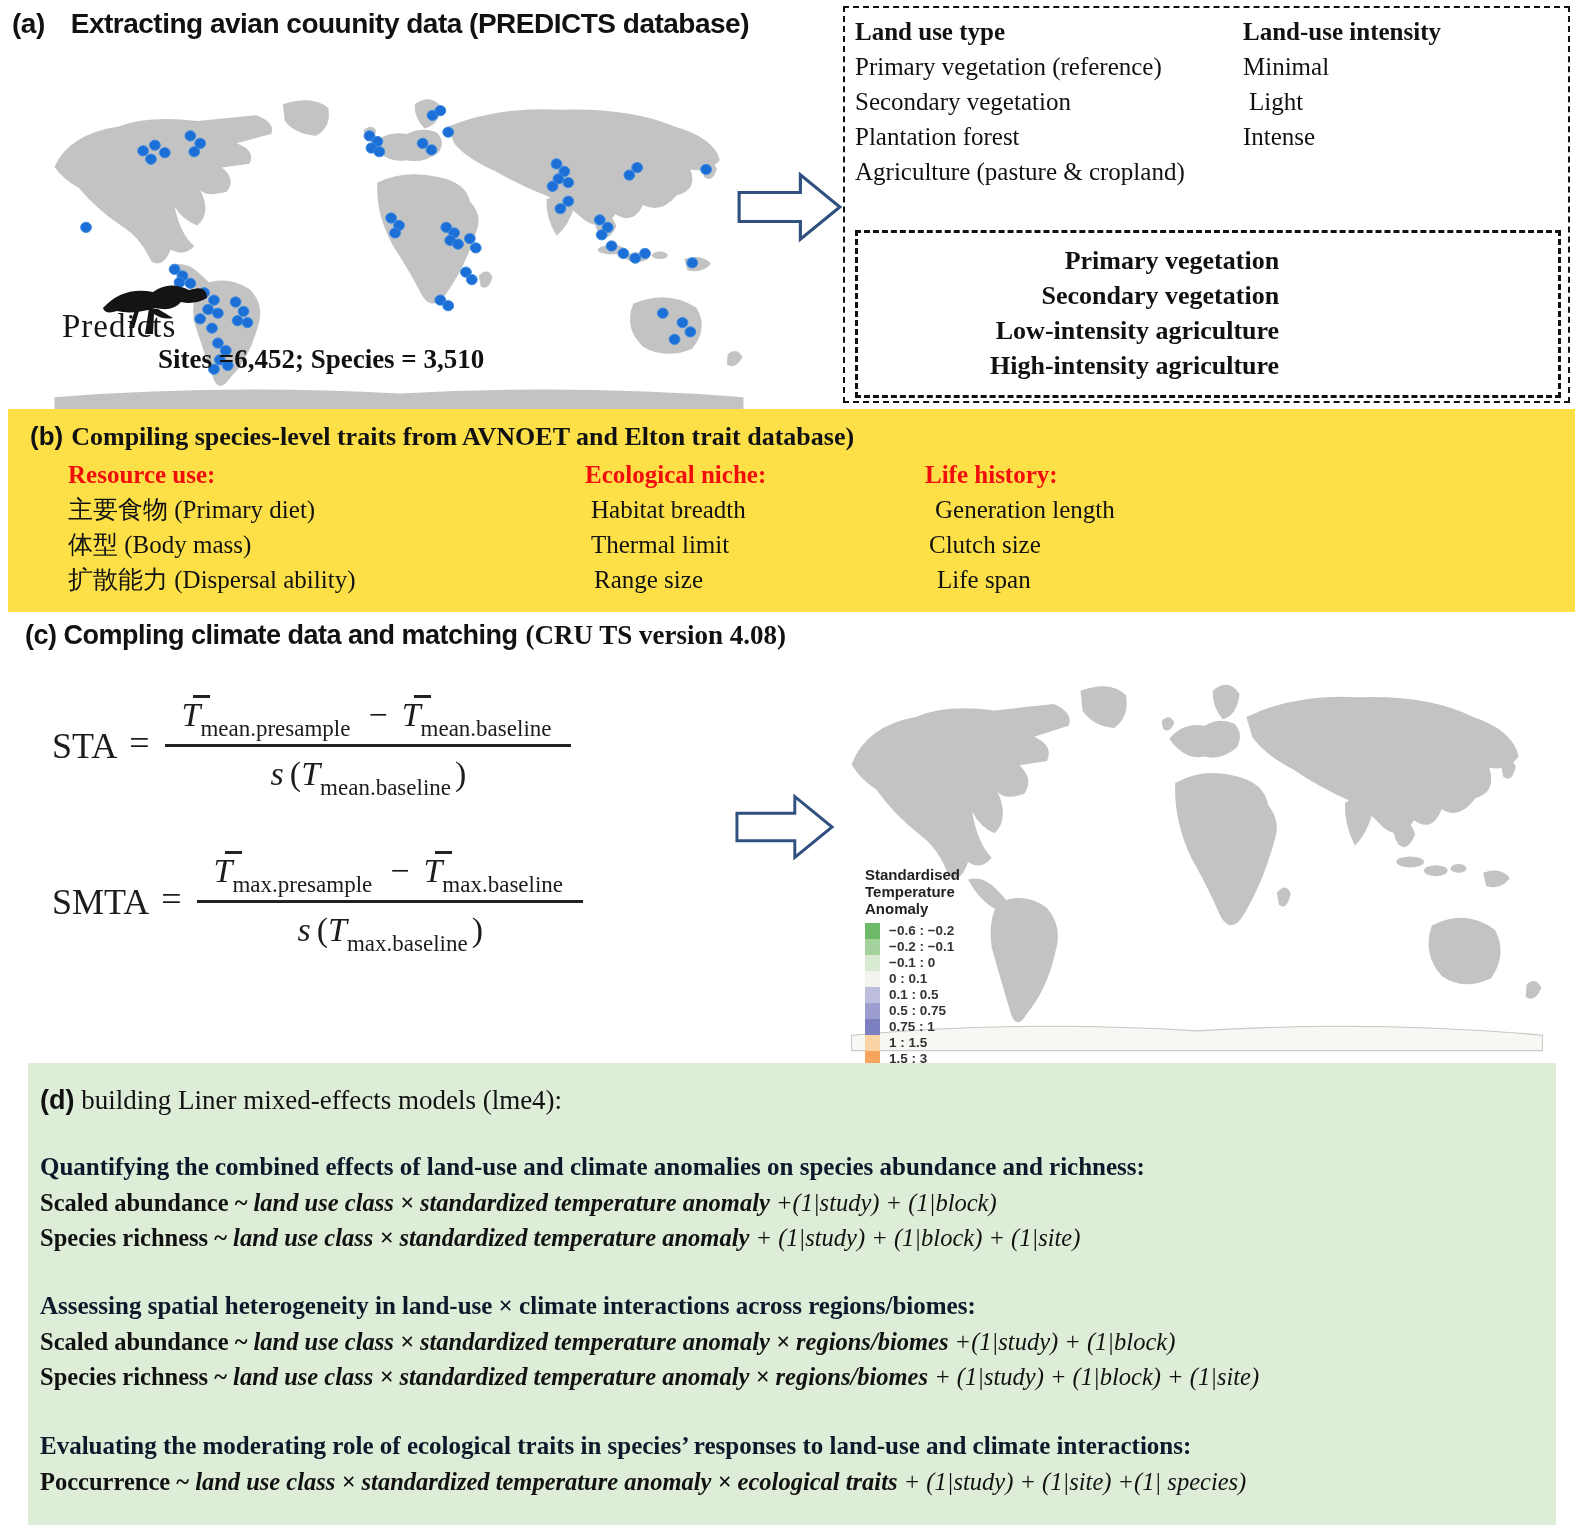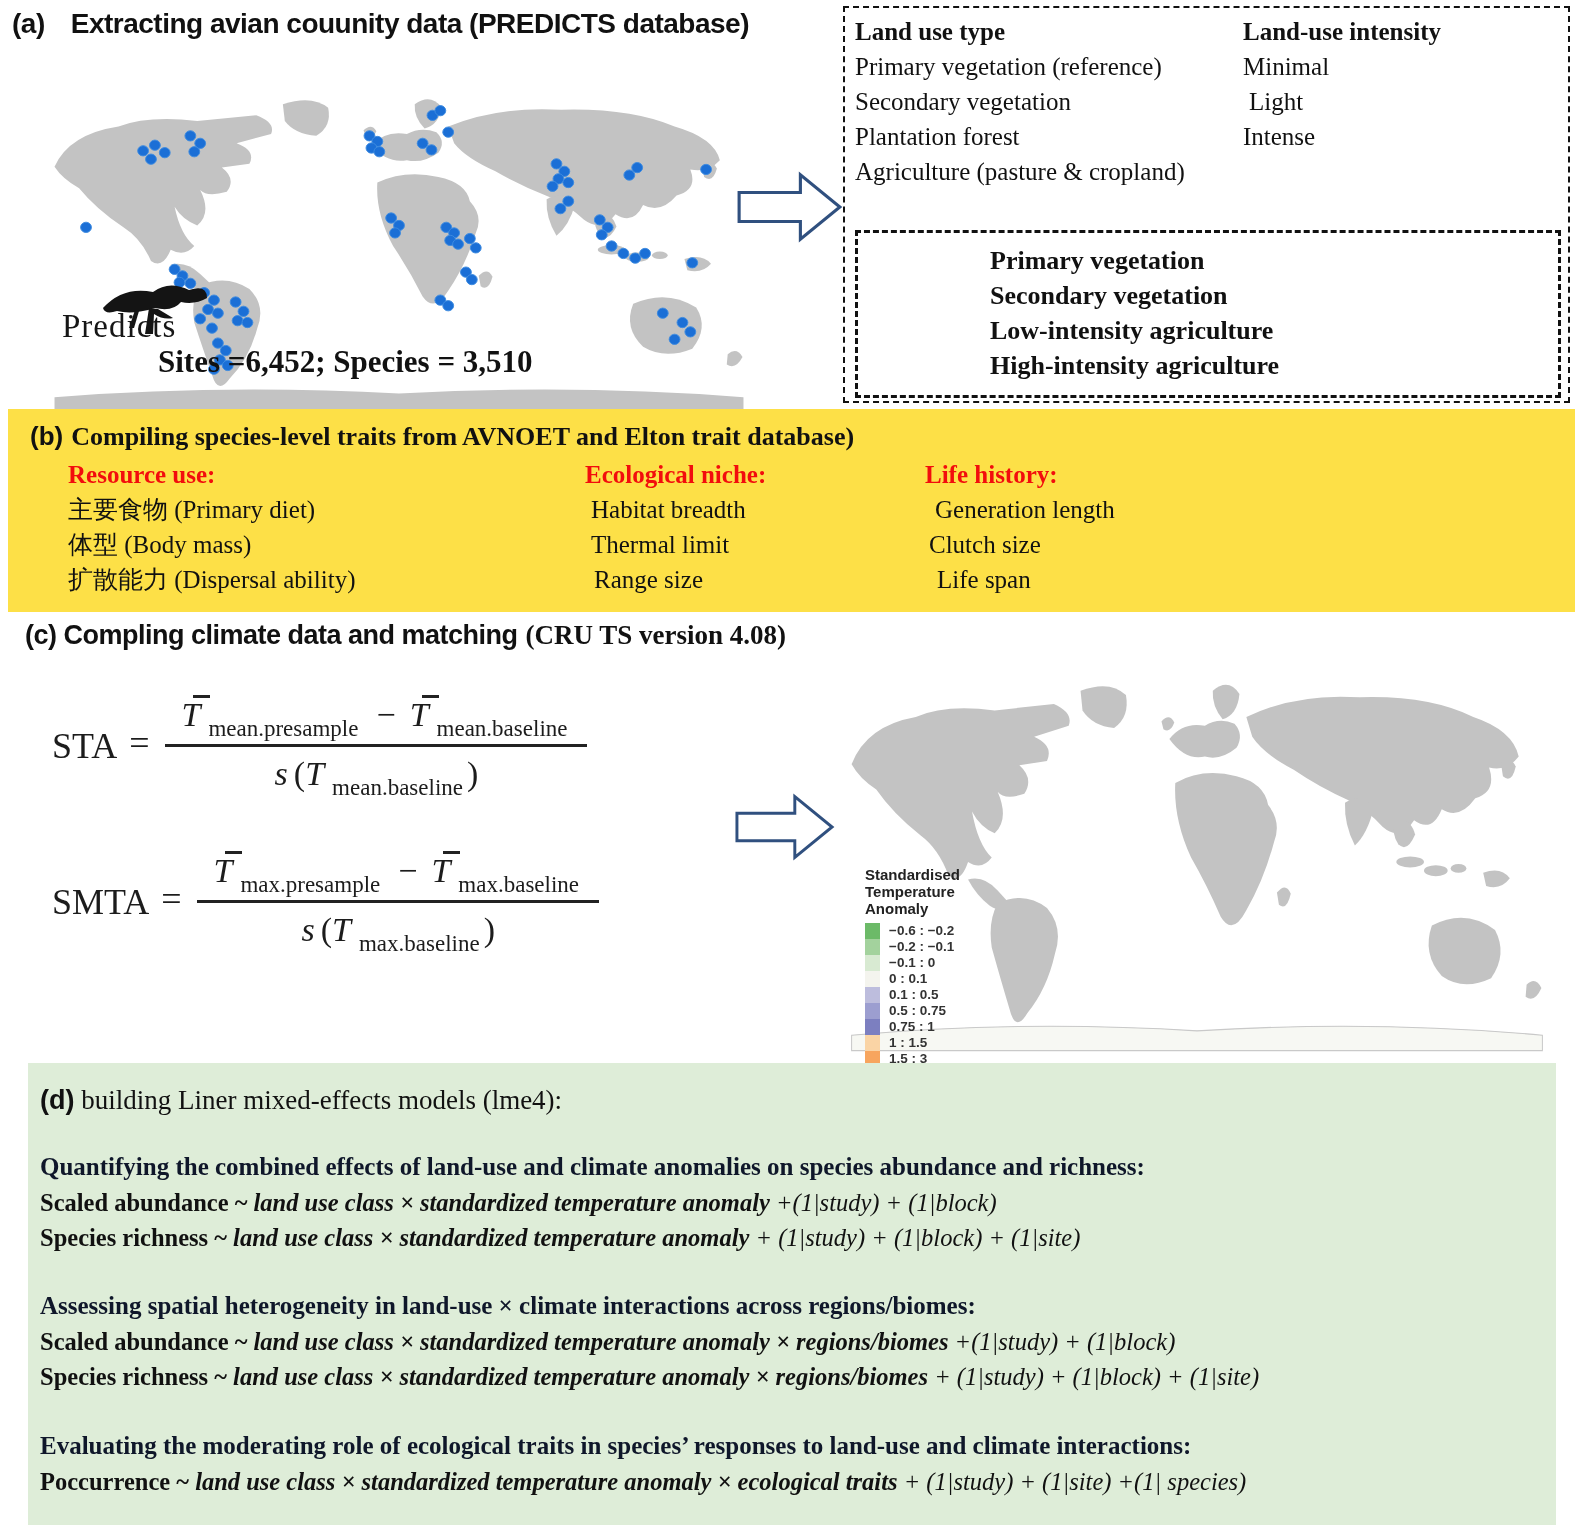--- a/index.html
+++ b/index.html
@@ -8,29 +8,29 @@
   .abs{position:absolute;}
   .sans{font-family:"Liberation Sans","DejaVu Sans",sans-serif;}
   .serif{font-family:"Liberation Serif","DejaVu Serif",serif;}
 
   
   .a-title{left:12px;top:8px;font-size:28px;font-weight:bold;letter-spacing:-0.5px;white-space:nowrap;}
   .a-title .lbl{margin-right:26px;}
   .a-map{left:25px;top:78px;}
   .logo-tree{left:95px;top:278px;}
   .logo-text{left:62px;top:308px;font-size:33px;color:#161616;letter-spacing:1px;}
-  .a-stats{left:158px;top:344px;font-size:31px;font-weight:bold;white-space:nowrap;}
+  .a-stats{left:158px;top:344px;font-size:27px;font-weight:bold;white-space:nowrap;}
   .a-arrow{left:736px;top:168px;}
   .lu-box{left:843px;top:6px;width:727px;height:397px;border:2px dashed #111;box-sizing:border-box;}
   .lu-table{position:absolute;left:10px;top:6px;font-size:25px;line-height:35px;}
   .lu-row{display:flex;white-space:nowrap;}
   .lu-c1{width:388px;}
   .lu-head{font-weight:bold;}
   .class-box{left:855px;top:230px;width:706px;height:168px;border:3px dashed #111;box-sizing:border-box;}
-  .class-list{position:absolute;left:132px;top:10px;font-size:26px;font-weight:bold;line-height:35px;white-space:nowrap;}
+  .class-list{position:absolute;left:132px;top:10px;font-size:26px;font-weight:bold;line-height:35px;white-space:nowrap;text-align:right;}
 
   
   .panel-b{left:8px;top:409px;width:1567px;height:203px;background:#fde047;}
   .b-title{position:absolute;left:22px;top:12px;font-size:26px;white-space:nowrap;}
   .b-title .lbl{font-family:"Liberation Sans","DejaVu Sans",sans-serif;font-weight:bold;margin-right:8px;}
   .b-title .txt{font-weight:bold;}
   .b-col{position:absolute;top:48px;font-size:25px;line-height:35px;white-space:nowrap;}
   .b-col .hd{color:#f20d0d;font-weight:bold;}
   .b-col-0{left:60px;} .b-col-1{left:577px;} .b-col-2{left:917px;}
 
@@ -42,21 +42,21 @@
   .formula{display:flex;align-items:center;font-size:36px;white-space:nowrap;color:#1c1c1c;}
   .f-sta{left:52px;top:692px;}
   .f-smta{left:52px;top:848px;}
   .fname{margin-right:12px;margin-top:7px;}
   .feq{margin-right:16px;}
   .frac{display:inline-flex;flex-direction:column;align-items:center;font-size:34px;}
   .frac .num{border-bottom:3px solid #222;padding:4px 16px 10px 16px;display:flex;align-items:flex-end;}
   .frac .den{padding-top:8px;display:flex;align-items:flex-end;}
   .fT{font-style:italic;position:relative;}
   .tbar:before{content:"";position:absolute;top:-1px;right:-10px;width:17px;height:3px;background:#222;}
-  .fsub{font-size:23px;transform:translateY(8px);margin-right:4px;margin-left:8px;}
+  .fsub{font-size:23px;transform:translateY(8px);margin-right:4px;}
   .fminus{margin:0 14px;}
   .fs{font-style:italic;margin-right:6px;}
   .c-arrow{left:734px;top:790px;}
   .c-map{left:822px;top:660px;}
   .c-legend{left:865px;top:866px;width:210px;}
   .leg-title{font-family:"Liberation Sans","DejaVu Sans",sans-serif;font-weight:bold;font-size:15px;
              line-height:17px;color:#222;width:130px;margin-bottom:6px;}
   .leg-row{display:flex;align-items:stretch;height:16px;}
   .leg-sw{width:15px;height:16px;}
   .leg-lb{font-family:"Liberation Sans","DejaVu Sans",sans-serif;font-weight:600;font-size:13.5px;

